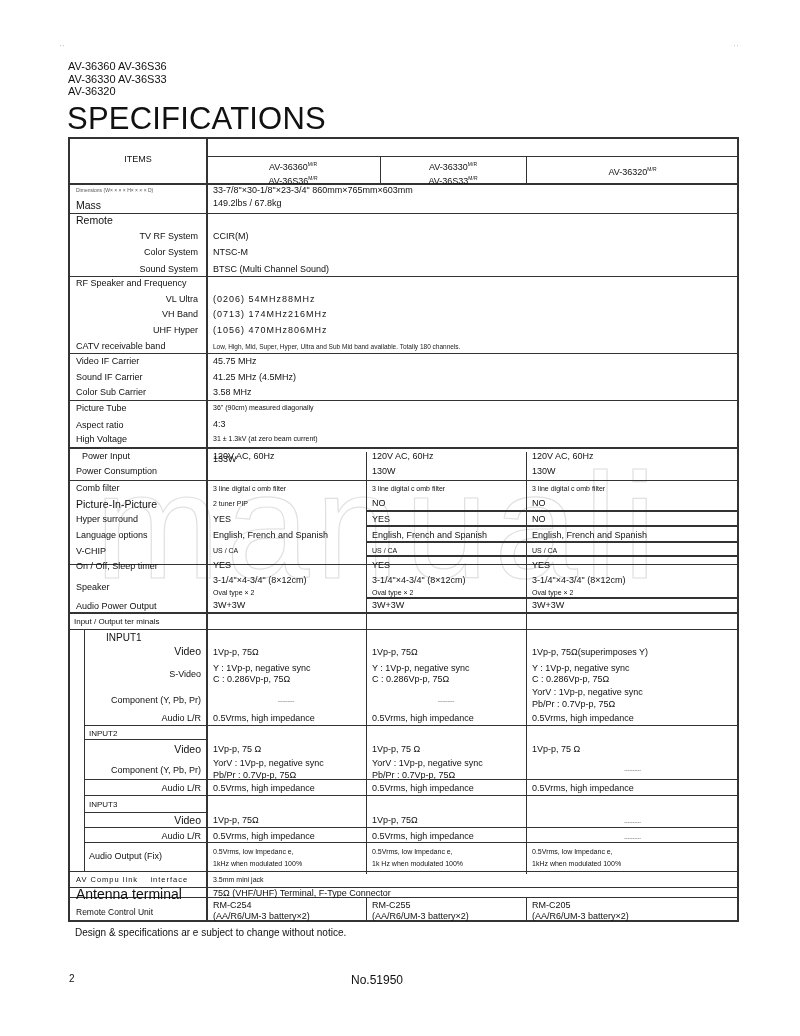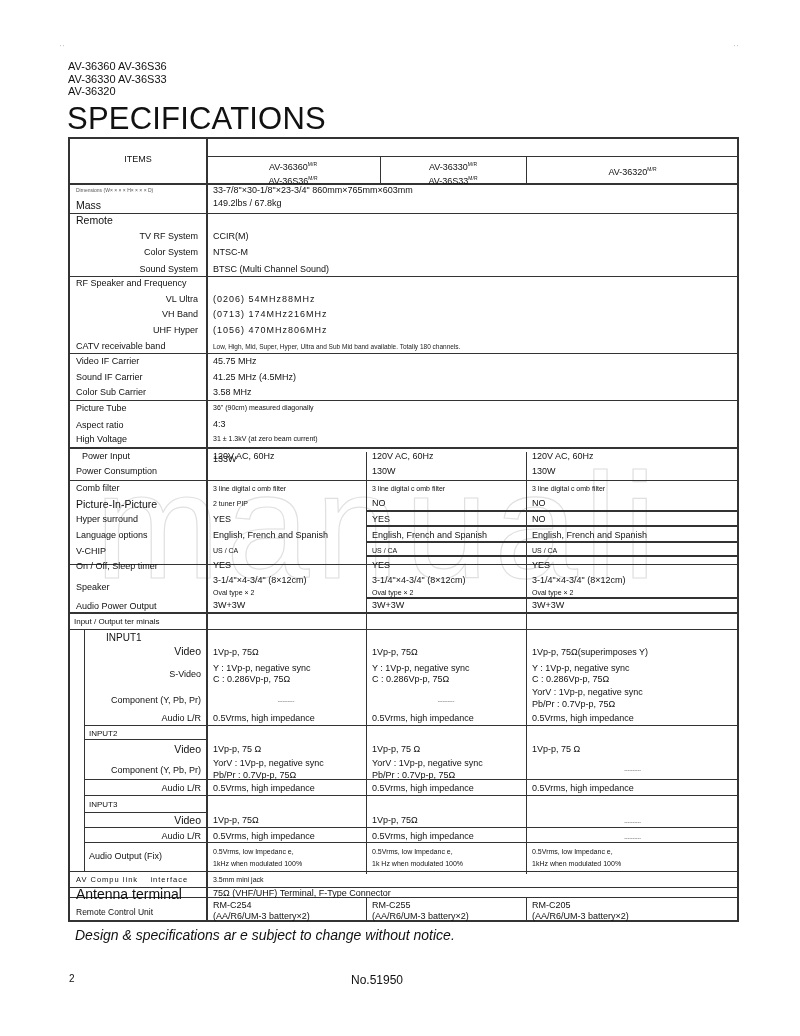--- a/index.html
+++ b/index.html
@@ -13,21 +13,21 @@
   .hl.thick{height:2px;}
   .vl{position:absolute;background:#333;width:1px;}
   .vl.thick{width:2px;}
   .t{position:absolute;white-space:nowrap;font-size:9px;line-height:11px;}
   .t.s{font-size:7px;}
   .t.xs{font-size:5px;color:#555;}
   .t.m{font-size:10.5px;}
   .t.r{text-align:right;}
   .t.c{text-align:center;}
   .t.sp{letter-spacing:1px;}
-  .note{left:75px;top:927px;font-size:14px;font-style:italic;}
+  .note{left:75px;top:927px;font-size:10px;}
   .pageno{left:69px;top:973px;font-size:10px;}
   .docno{left:351px;top:973px;font-size:12px;}
   .wm{position:absolute;left:95px;top:440px;font-size:150px;color:transparent;-webkit-text-stroke:1.2px #ddd;letter-spacing:6px;font-family:"Liberation Sans",sans-serif;pointer-events:none;opacity:0.9;}
   sup{font-size:5px;vertical-align:super;}
 </style>
 </head>
 <body>
 
 <div class="abs corner" style="left:60px">' '</div>
 <div class="abs corner" style="left:734px">' '</div>

